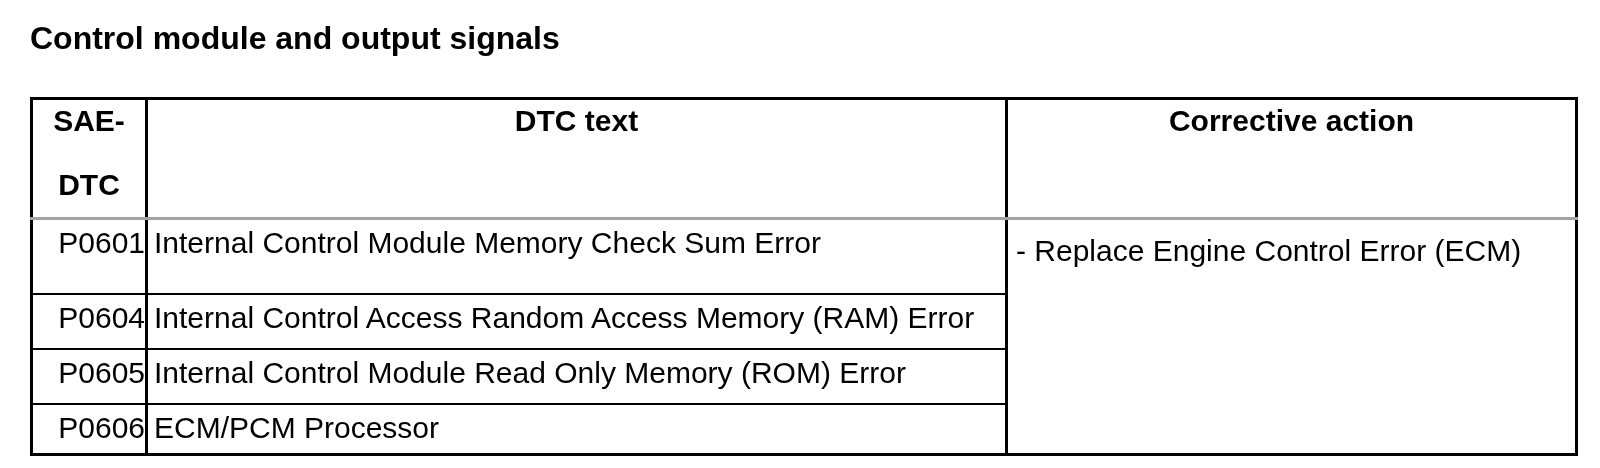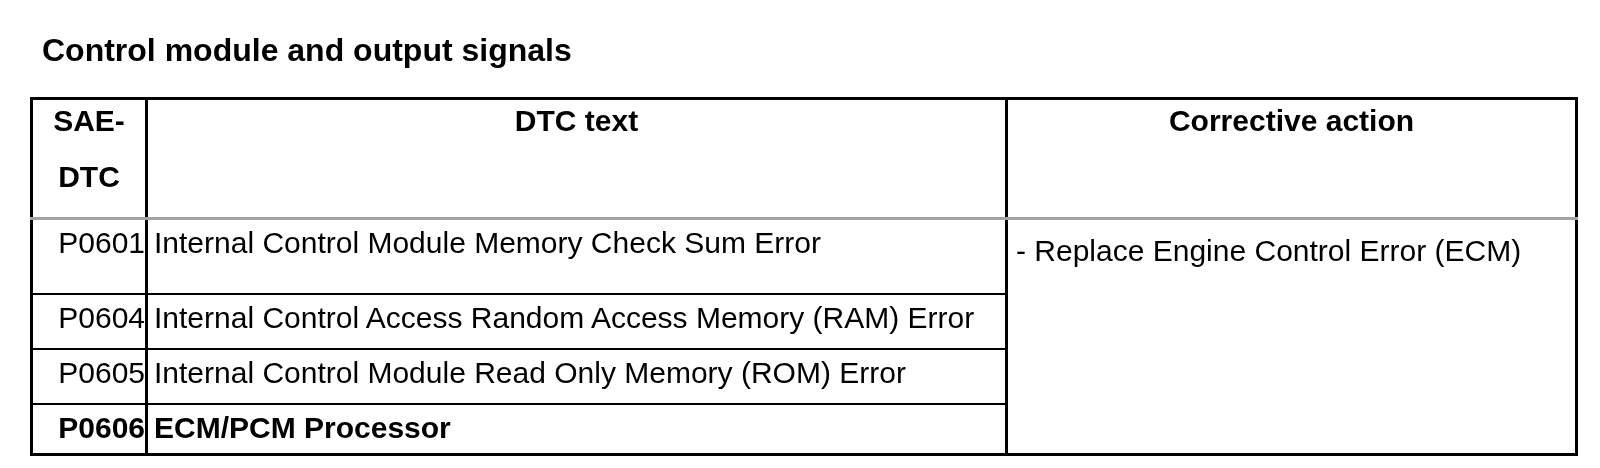--- a/index.html
+++ b/index.html
@@ -13,21 +13,21 @@
     height: 468px;
     background: #ffffff;
     font-family: "Liberation Sans", sans-serif;
     color: #000000;
     overflow: hidden;
   }
   .doc-title {
     position: absolute;
     left: 30px;
     top: 19px;
-    margin: 12px;
+    margin: 0;
     font-size: 32px;
     line-height: 38px;
     font-weight: bold;
     white-space: nowrap;
   }
   table.dtc-table {
     position: absolute;
     left: 30px;
     top: 97px;
     width: 1545px;
@@ -51,23 +51,23 @@
   .dtc-table th {
     font-weight: bold;
     text-align: center;
     padding-top: 3px;
     border-bottom: 3px solid #a3a3a3;
   }
   tr.row-header { height: 120px; }
   tr.row-1 { height: 75px; }
   tr.row-2 { height: 55px; }
   tr.row-3 { height: 55px; }
-  tr.row-4 { height: 51px; font-weight: bold; }
+  tr.row-4 { height: 51px; }
   .hline { display: block; }
-  .hline.gap { margin-top: 20px; }
+  .hline.gap { margin-top: 28px; }
   td.code-cell {
     text-align: right;
     padding-top: 5px;
   }
   td.text-cell {
     text-align: left;
     padding-top: 5px;
     padding-left: 6px;
   }
   td.action-cell {

